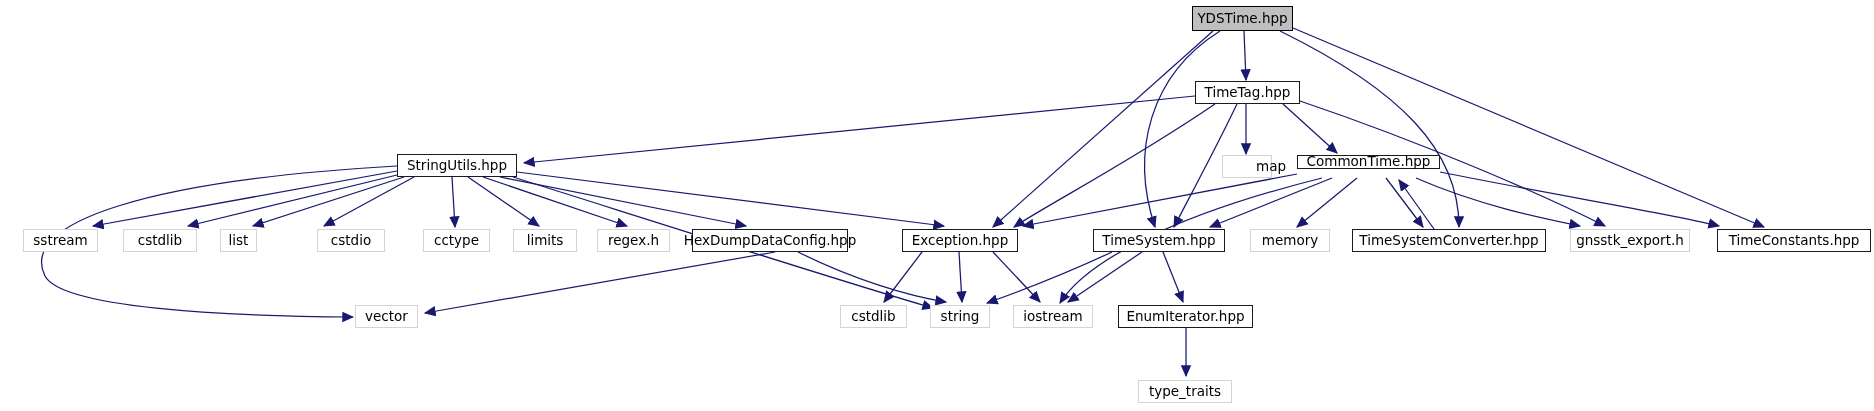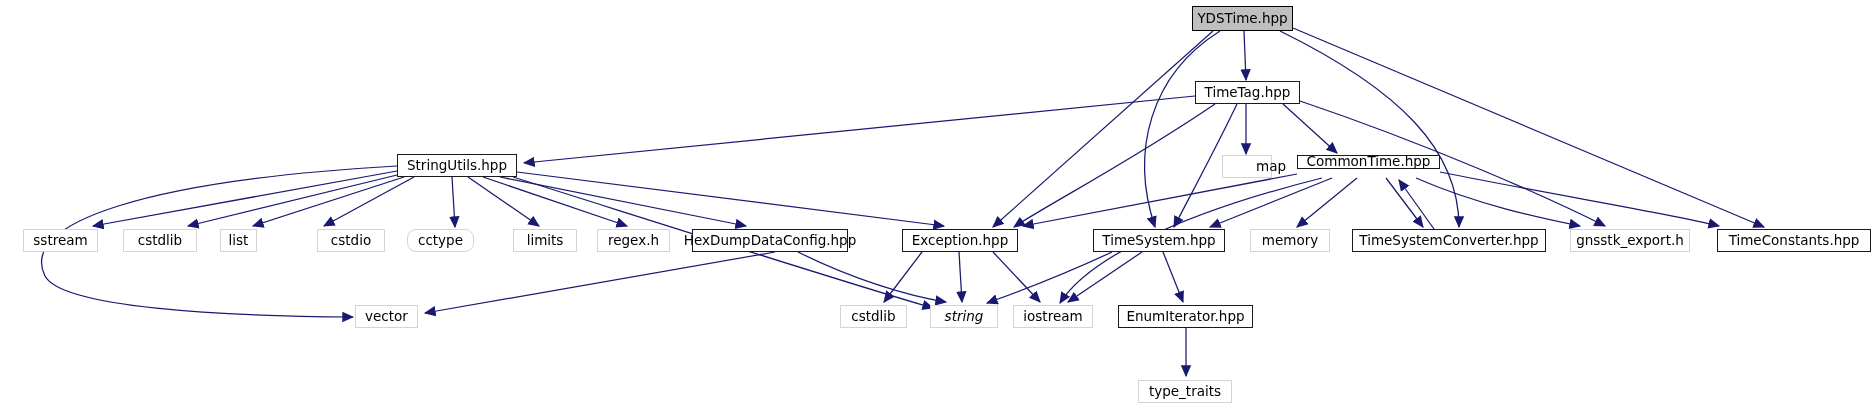--- a/index.html
+++ b/index.html
@@ -98,21 +98,21 @@
       </div>
       <div class="node external" style="left: 123px; top: 229px; width: 74px; height: 23px;">
         <span>cstdlib</span>
       </div>
       <div class="node external" style="left: 220px; top: 229px; width: 37px; height: 23px;">
         <span>list</span>
       </div>
       <div class="node external" style="left: 287px; top: 229px; width: 68px; height: 23px; margin-left: 30px;">
         <span>cstdio</span>
       </div>
-      <div class="node external" style="left: 407px; top: 229px; width: 67px; height: 23px; border-radius: 9px;">
+      <div class="node external" style="left: 423px; top: 229px; width: 67px; height: 23px;">
         <span>cctype</span>
       </div>
       <div class="node external" style="left: 513px; top: 229px; width: 64px; height: 23px;">
         <span>limits</span>
       </div>
       <div class="node external" style="left: 597px; top: 229px; width: 73px; height: 23px;">
         <span>regex.h</span>
       </div>
       <div class="node linked" style="left: 692px; top: 229px; width: 156px; height: 23px;">
         <span>HexDumpDataConfig.hpp</span>
@@ -134,21 +134,21 @@
       </div>
       <div class="node linked" style="left: 1717px; top: 229px; width: 154px; height: 23px;">
         <span>TimeConstants.hpp</span>
       </div>
       <div class="node external" style="left: 355px; top: 305px; width: 63px; height: 23px;">
         <span>vector</span>
       </div>
       <div class="node external" style="left: 840px; top: 305px; width: 67px; height: 23px;">
         <span>cstdlib</span>
       </div>
-      <div class="node external" style="left: 930px; top: 305px; width: 68px; height: 23px; font-style: italic;">
+      <div class="node external" style="left: 930px; top: 305px; width: 60px; height: 23px;">
         <span>string</span>
       </div>
       <div class="node external" style="left: 1013px; top: 305px; width: 80px; height: 23px;">
         <span>iostream</span>
       </div>
       <div class="node linked" style="left: 1118px; top: 305px; width: 135px; height: 23px;">
         <span>EnumIterator.hpp</span>
       </div>
       <div class="node external" style="left: 1138px; top: 380px; width: 94px; height: 23px;">
         <span>type_traits</span>

